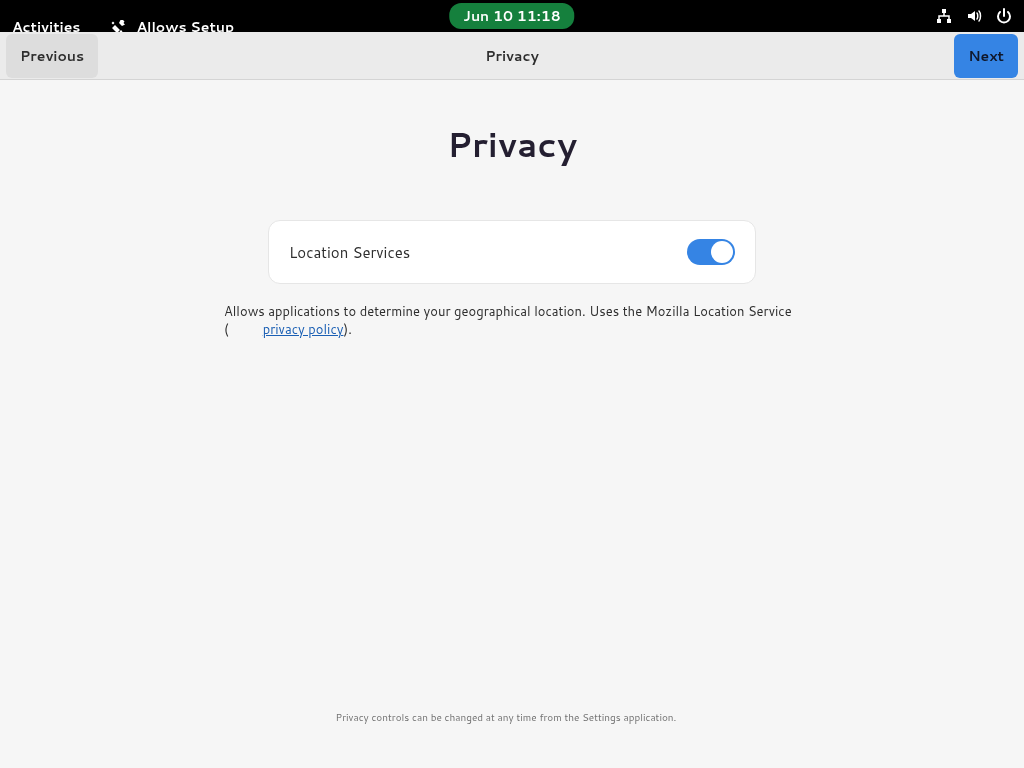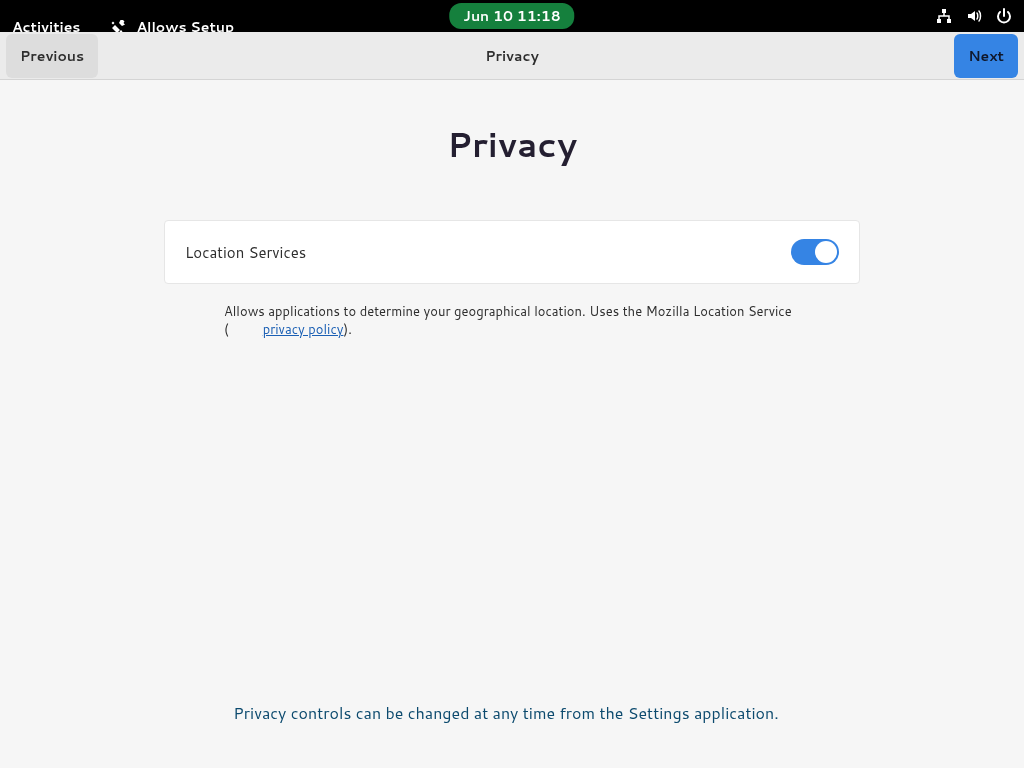--- a/index.html
+++ b/index.html
@@ -102,23 +102,23 @@
       flex-direction: column;
       align-items: center;
     }
     .page-title {
       font-size: 34px;
       font-weight: 800;
       color: #241f31;
       margin-bottom: 52px;
     }
     .settings-panel {
-      width: 696px;
+      width: 488px;
       background: #fff;
-      border-radius: 4px;
+      border-radius: 12px;
       padding: 18px 20px;
       display: flex;
       align-items: center;
       justify-content: space-between;
       border: 1px solid #e6e6e6;
     }
     .settings-label {
       font-size: 15px;
       color: #2e2e2e;
     }
@@ -151,22 +151,22 @@
       text-decoration: underline;
       cursor: pointer;
       padding-left: 34px;
     }
     .footer-note {
       position: absolute;
       bottom: 44px;
       left: 0;
       right: 12px;
       text-align: center;
-      font-size: 16px;
-      color: #0c4a6e;
+      font-size: 10px;
+      color: #737373;
     }
   </style>
 </head>
 <body>
 
 <div class="topbar">
   <div class="topbar-left">
     <span class="topbar-activities">Activities</span>
     <div class="topbar-app">
       <span class="topbar-app-icon">

